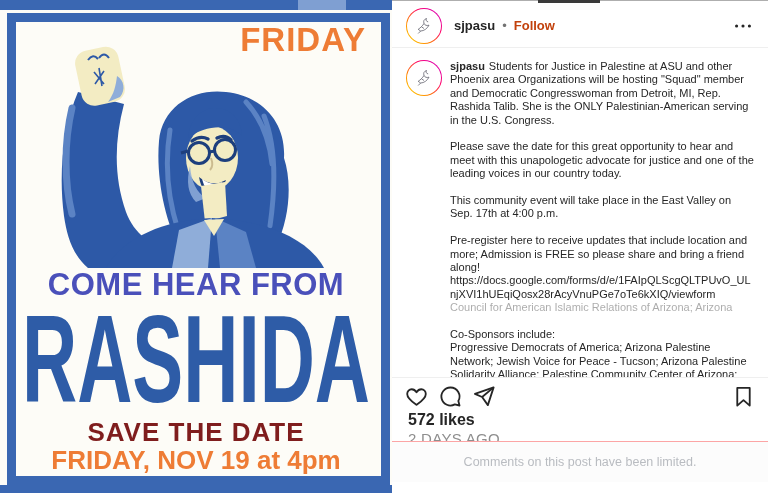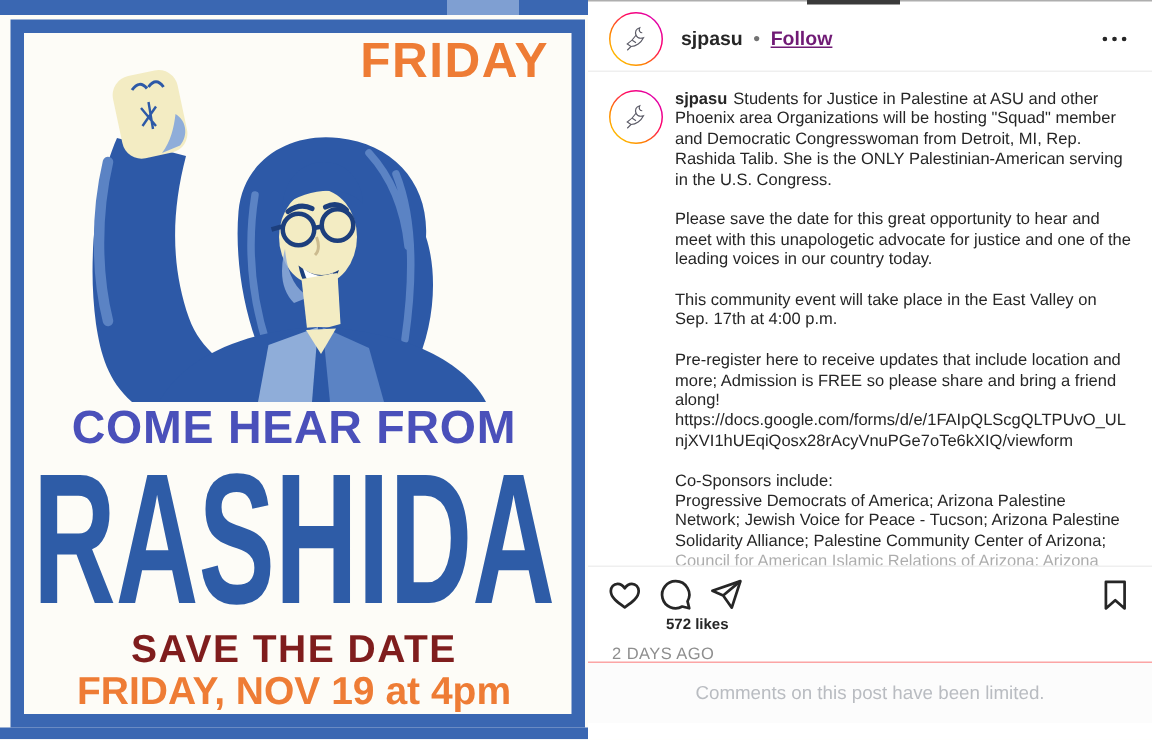--- a/index.html
+++ b/index.html
@@ -31,38 +31,38 @@
                padding:0 14px;box-sizing:border-box;}
   .header-divider{position:absolute;top:47px;left:0;right:0;height:1px;background:#efefef;}
 
   .avatar-ring{width:36px;height:36px;border-radius:50%;flex:0 0 auto;
                background:linear-gradient(45deg,#ffd600 5%,#ff7a00 35%,#ff0069 65%,#d300c5 95%);
                display:flex;align-items:center;justify-content:center;}
   .avatar-inner{width:30px;height:30px;border-radius:50%;background:#fff;border:2px solid #fff;
                 display:flex;align-items:center;justify-content:center;}
   .username{font-size:13px;font-weight:bold;color:#262626;margin-left:12px;}
   .sep{font-size:13px;color:#737373;margin:0 7px;}
-  .follow{font-size:13px;font-weight:bold;color:#701a75;cursor:pointer;text-decoration:underline;}
+  .follow{font-size:13px;font-weight:bold;color:#c2410c;cursor:pointer;}
   .more-btn{margin-left:auto;display:flex;align-items:center;cursor:pointer;}
 
   .caption-area{position:absolute;top:48px;left:0;right:0;height:329px;overflow:hidden;
                 display:flex;padding:12px 12px 0 14px;box-sizing:border-box;}
   .cap-text{margin-left:8px;width:306px;font-size:11px;line-height:13.4px;color:#262626;}
   .cap-p{margin:0 0 13.4px 0;white-space:pre-line;word-wrap:break-word;overflow-wrap:break-word;}
   .cap-p.cont{margin-top:-13.4px;}
   .cap-p.faded{opacity:.38;}
   .cap-author{font-weight:bold;margin-right:4px;}
 
   .actions{position:absolute;top:377px;left:0;right:0;height:37px;border-top:1px solid #efefef;
            display:flex;align-items:center;padding:0 13px;box-sizing:border-box;}
   .action-icon{display:flex;align-items:center;margin-right:11px;cursor:pointer;}
   .bookmark{margin-left:auto;margin-right:0;}
 
-  .likes{position:absolute;top:411px;left:16px;font-size:10px;font-weight:bold;color:#262626;cursor:pointer;margin-left:36px;}
-  .timestamp{position:absolute;top:430px;left:16px;font-size:11px;color:#8e8e8e;letter-spacing:.3px;}
+  .likes{position:absolute;top:411px;left:16px;font-size:16px;font-weight:bold;color:#262626;cursor:pointer;}
+  .timestamp{position:absolute;top:430px;left:16px;font-size:15px;color:#8e8e8e;letter-spacing:.3px;}
 
   .comments-note-wrap{position:absolute;top:441px;left:0;right:0;height:40px;border-top:1px solid #fca5a5;
                       background:#fcfcfc;display:flex;align-items:center;justify-content:center;}
   .comments-note{font-size:12.5px;color:#b9bcc1;}
 </style>
 </head>
 <body>
 
 <div id="app">
 
@@ -163,23 +163,23 @@
             </g>
           </svg>
         </div>
       </div>
       <div class="cap-text">
         <p class="cap-p"><span class="cap-author">sjpasu</span><span>Students for Justice in Palestine at ASU and other Phoenix area Organizations will be hosting "Squad" member and Democratic Congresswoman from Detroit, MI, Rep. Rashida Talib. She is the ONLY Palestinian-American serving in the U.S. Congress.</span></p>
         <p class="cap-p">Please save the date for this great opportunity to hear and meet with this unapologetic advocate for justice and one of the leading voices in our country today.</p>
         <p class="cap-p">This community event will take place in the East Valley on Sep. 17th at 4:00 p.m.</p>
         <p class="cap-p">Pre-register here to receive updates that include location and more; Admission is FREE so please share and bring a friend along!
 https://docs.google.com/forms/d/e/1FAIpQLScgQLTPUvO_ULnjXVI1hUEqiQosx28rAcyVnuPGe7oTe6kXIQ/viewform</p>
+        <p class="cap-p cont faded">Council for American Islamic Relations of Arizona; Arizona</p>
         <p class="cap-p">Co-Sponsors include:
 Progressive Democrats of America; Arizona Palestine Network; Jewish Voice for Peace - Tucson; Arizona Palestine Solidarity Alliance; Palestine Community Center of Arizona;</p>
-        <p class="cap-p cont faded">Council for American Islamic Relations of Arizona; Arizona</p>
       </div>
     </div>
 
     <div class="actions">
       <div class="action-icon">
         <svg width="23" height="23" viewBox="0 0 24 24" fill="none" stroke="#262626" stroke-width="1.9" stroke-linejoin="round">
           <path d="M12 20.7 C7.5 17.6 2.3 14.2 2.3 9.4 C2.3 6.6 4.4 4.4 7 4.4 C9.1 4.4 10.8 5.6 12 7.5 C13.2 5.6 14.9 4.4 17 4.4 C19.6 4.4 21.7 6.6 21.7 9.4 C21.7 14.2 16.5 17.6 12 20.7 Z"></path>
         </svg>
       </div>
       <div class="action-icon">

